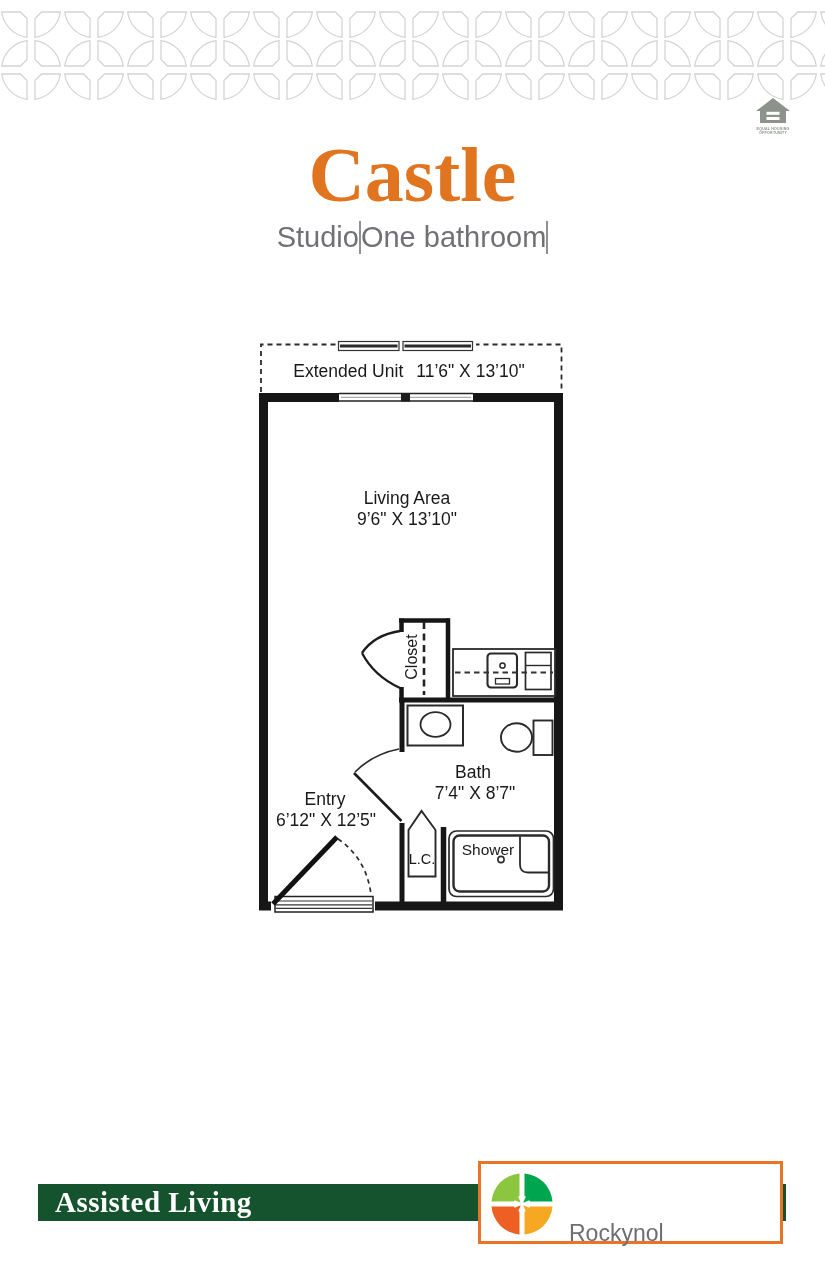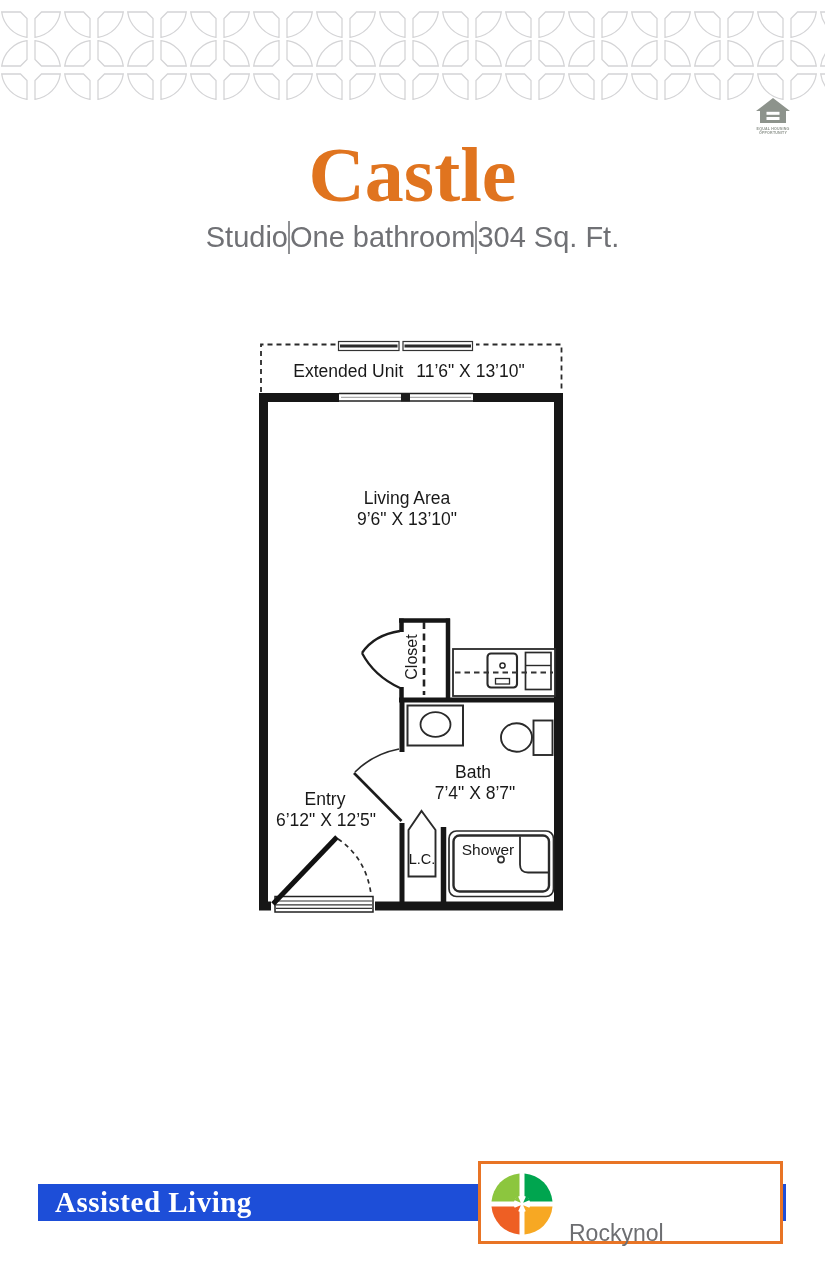--- a/index.html
+++ b/index.html
@@ -25,21 +25,21 @@
     display:flex; justify-content:center; align-items:center; 
     color:#707175; font-size:29px; line-height:34px;
   }
   .subtitle .sep { width:2px; height:33px; background:#8f9093; }
   
   .floor-plan { position:absolute; left:252px; top:326px; width:320px; height:585px; }
   .fp-text { font-family:"Liberation Sans", sans-serif; fill:#191919; }
   
   .footer-band {
     position:absolute; left:38px; top:1176px; width:748px; height:37px;
-    background:#1d4ed8;
+    background:#14532d;
   }
   .footer-band-label {
     position:absolute; left:17px; top:2px;
     font-family:"Liberation Serif", serif; font-weight:bold;
     font-size:29px; line-height:33px; color:#ffffff; letter-spacing:.5px;
   }
   .logo-box {
     position:absolute; left:478px; top:1153px; width:305px; height:83px;
     background:#ffffff; border:3px solid #e87425;
   }
@@ -101,21 +101,20 @@
     <div class="eho-caption">OPPORTUNITY</div>
   </div>
 
   <div class="title">Castle</div>
 
   <div class="subtitle">
     <span>Studio</span>
     <span class="sep"></span>
     <span>One bathroom</span>
     <span class="sep"></span>
-    <span>304 Sq. Ft.</span>
   </div>
 
   <svg class="floor-plan" viewBox="252 326 320 585" xmlns="http://www.w3.org/2000/svg">
 
     <path d="M 261,384 L 261,336.5 L 561.5,336.5 L 561.5,384" fill="none" stroke="#2a2a2a" stroke-width="1.8" stroke-dasharray="5 4"></path>
 
     <g>
       <rect x="336" y="331" width="140" height="12" fill="#ffffff"></rect>
       <rect x="338.5" y="333.5" width="60.5" height="9" fill="#ffffff" stroke="#333" stroke-width="1.2"></rect>
       <line x1="340" y1="338" x2="397.5" y2="338" stroke="#2b2b2b" stroke-width="3"></line>

